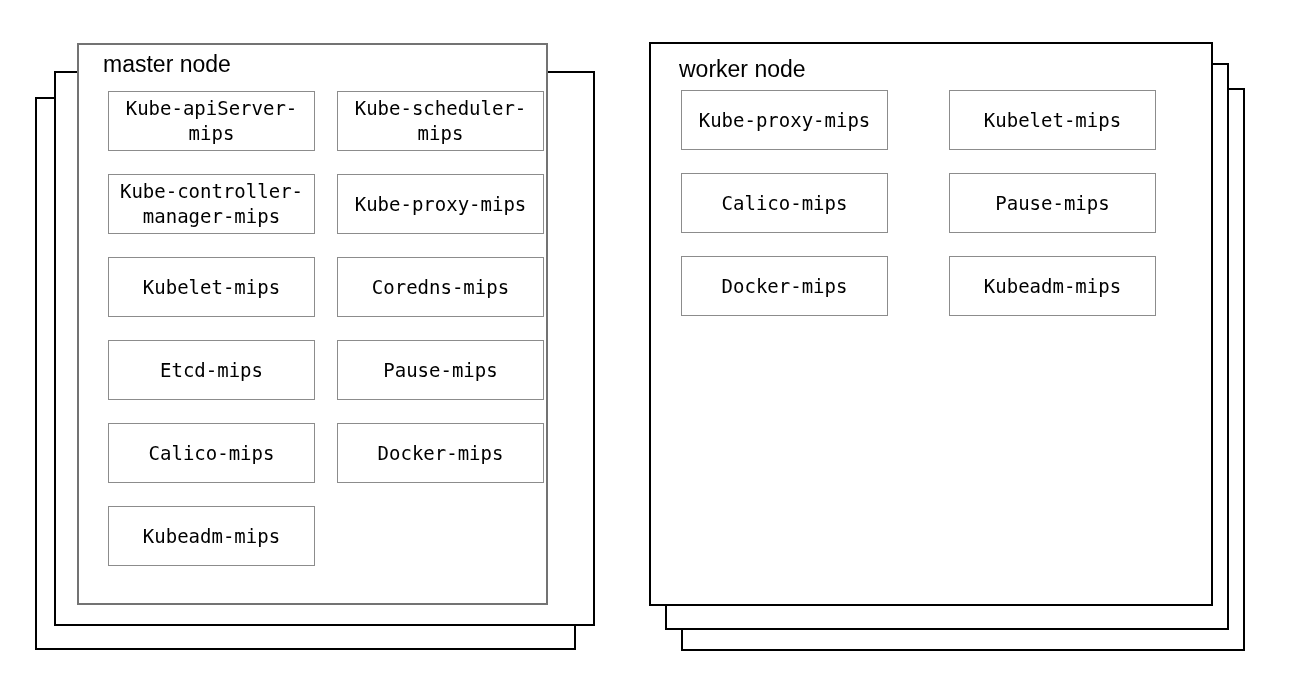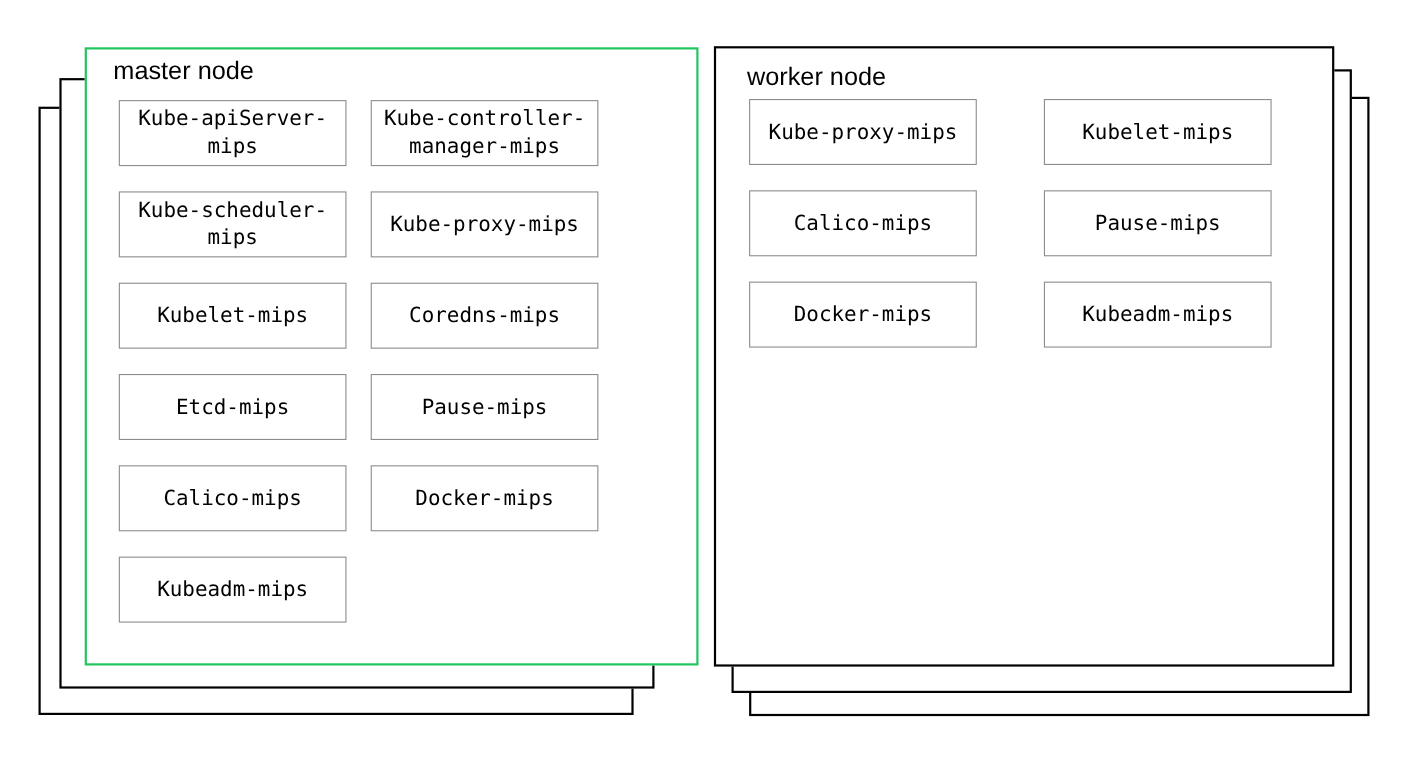--- a/index.html
+++ b/index.html
@@ -22,22 +22,22 @@
     position: absolute;
     background: #ffffff;
     border: 2px solid #000000;
   }
 
   .node-box {
     position: absolute;
     background: #ffffff;
   }
   .node-box.master-front {
-    left: 77px; top: 43px; width: 558px; height: 562px;
-    border: 2px solid #22c55e;
+    left: 77px; top: 43px; width: 471px; height: 562px;
+    border: 2px solid #737373;
   }
   .node-box.worker-front {
     left: 649px; top: 42px; width: 564px; height: 564px;
     border: 2px solid #000000;
   }
 
   
   .master-l3 { left: 35px; top: 97px; width: 541px; height: 553px; }
   .master-l2 { left: 54px; top: 71px; width: 541px; height: 555px; }
 
@@ -84,22 +84,22 @@
 
 <div class="canvas">
 
   <div>
     <div class="layer master-l3"></div>
     <div class="layer master-l2"></div>
     <div class="node-box master-front">
       <div class="node-title">master node</div>
       <div class="comp-grid">
         <div class="comp">Kube-apiServer-mips</div>
+        <div class="comp">Kube-scheduler-mips</div>
         <div class="comp">Kube-controller-manager-mips</div>
-        <div class="comp">Kube-scheduler-mips</div>
         <div class="comp">Kube-proxy-mips</div>
         <div class="comp">Kubelet-mips</div>
         <div class="comp">Coredns-mips</div>
         <div class="comp">Etcd-mips</div>
         <div class="comp">Pause-mips</div>
         <div class="comp">Calico-mips</div>
         <div class="comp">Docker-mips</div>
         <div class="comp">Kubeadm-mips</div>
       </div>
     </div>

